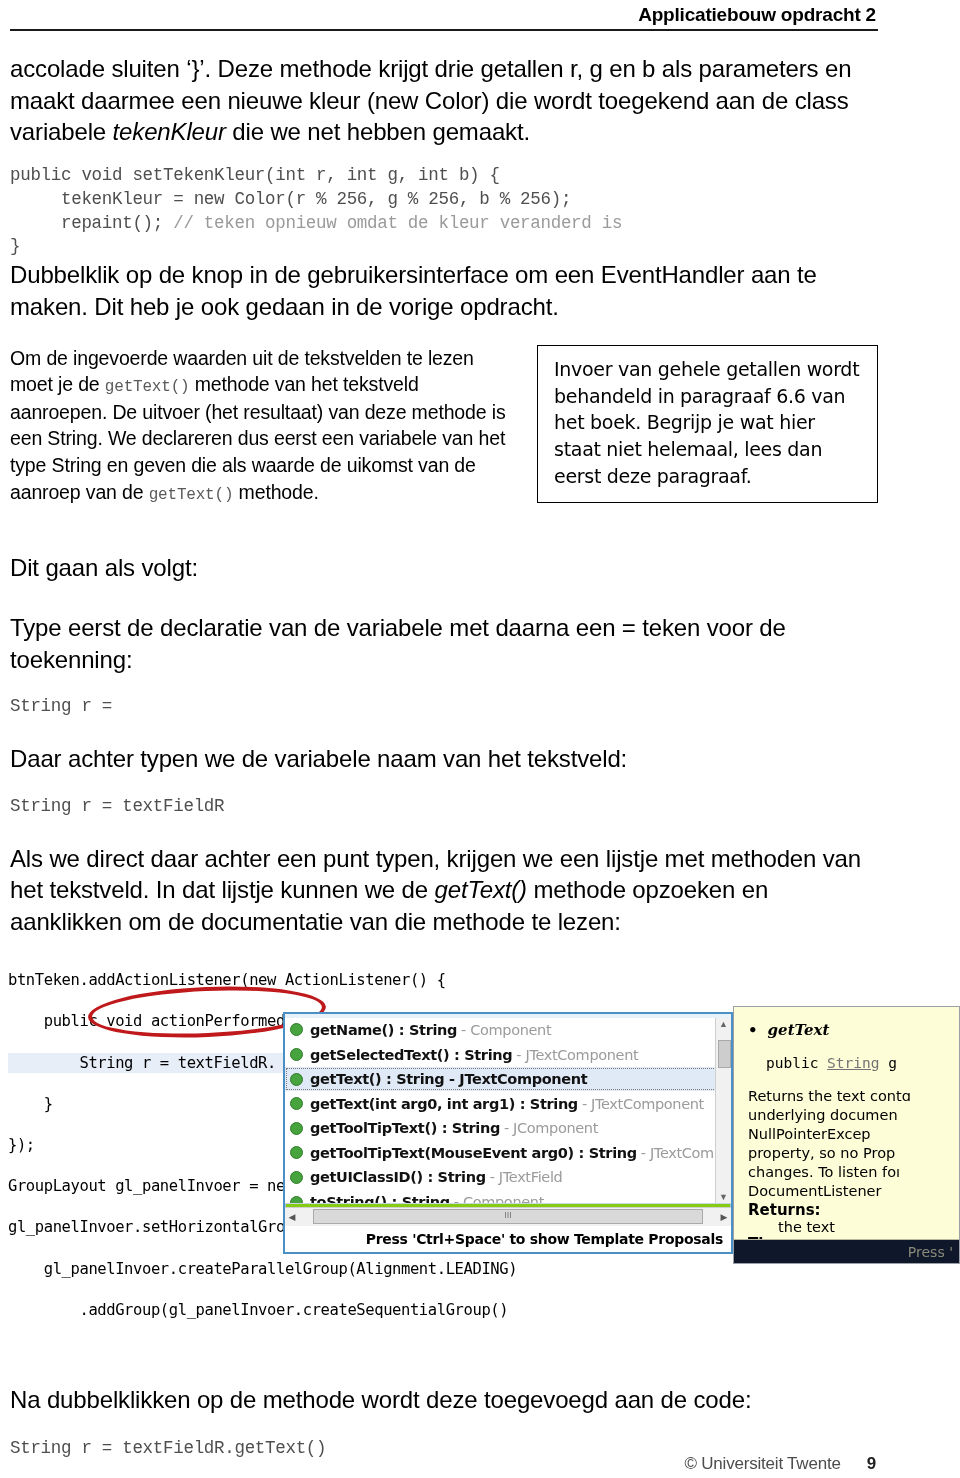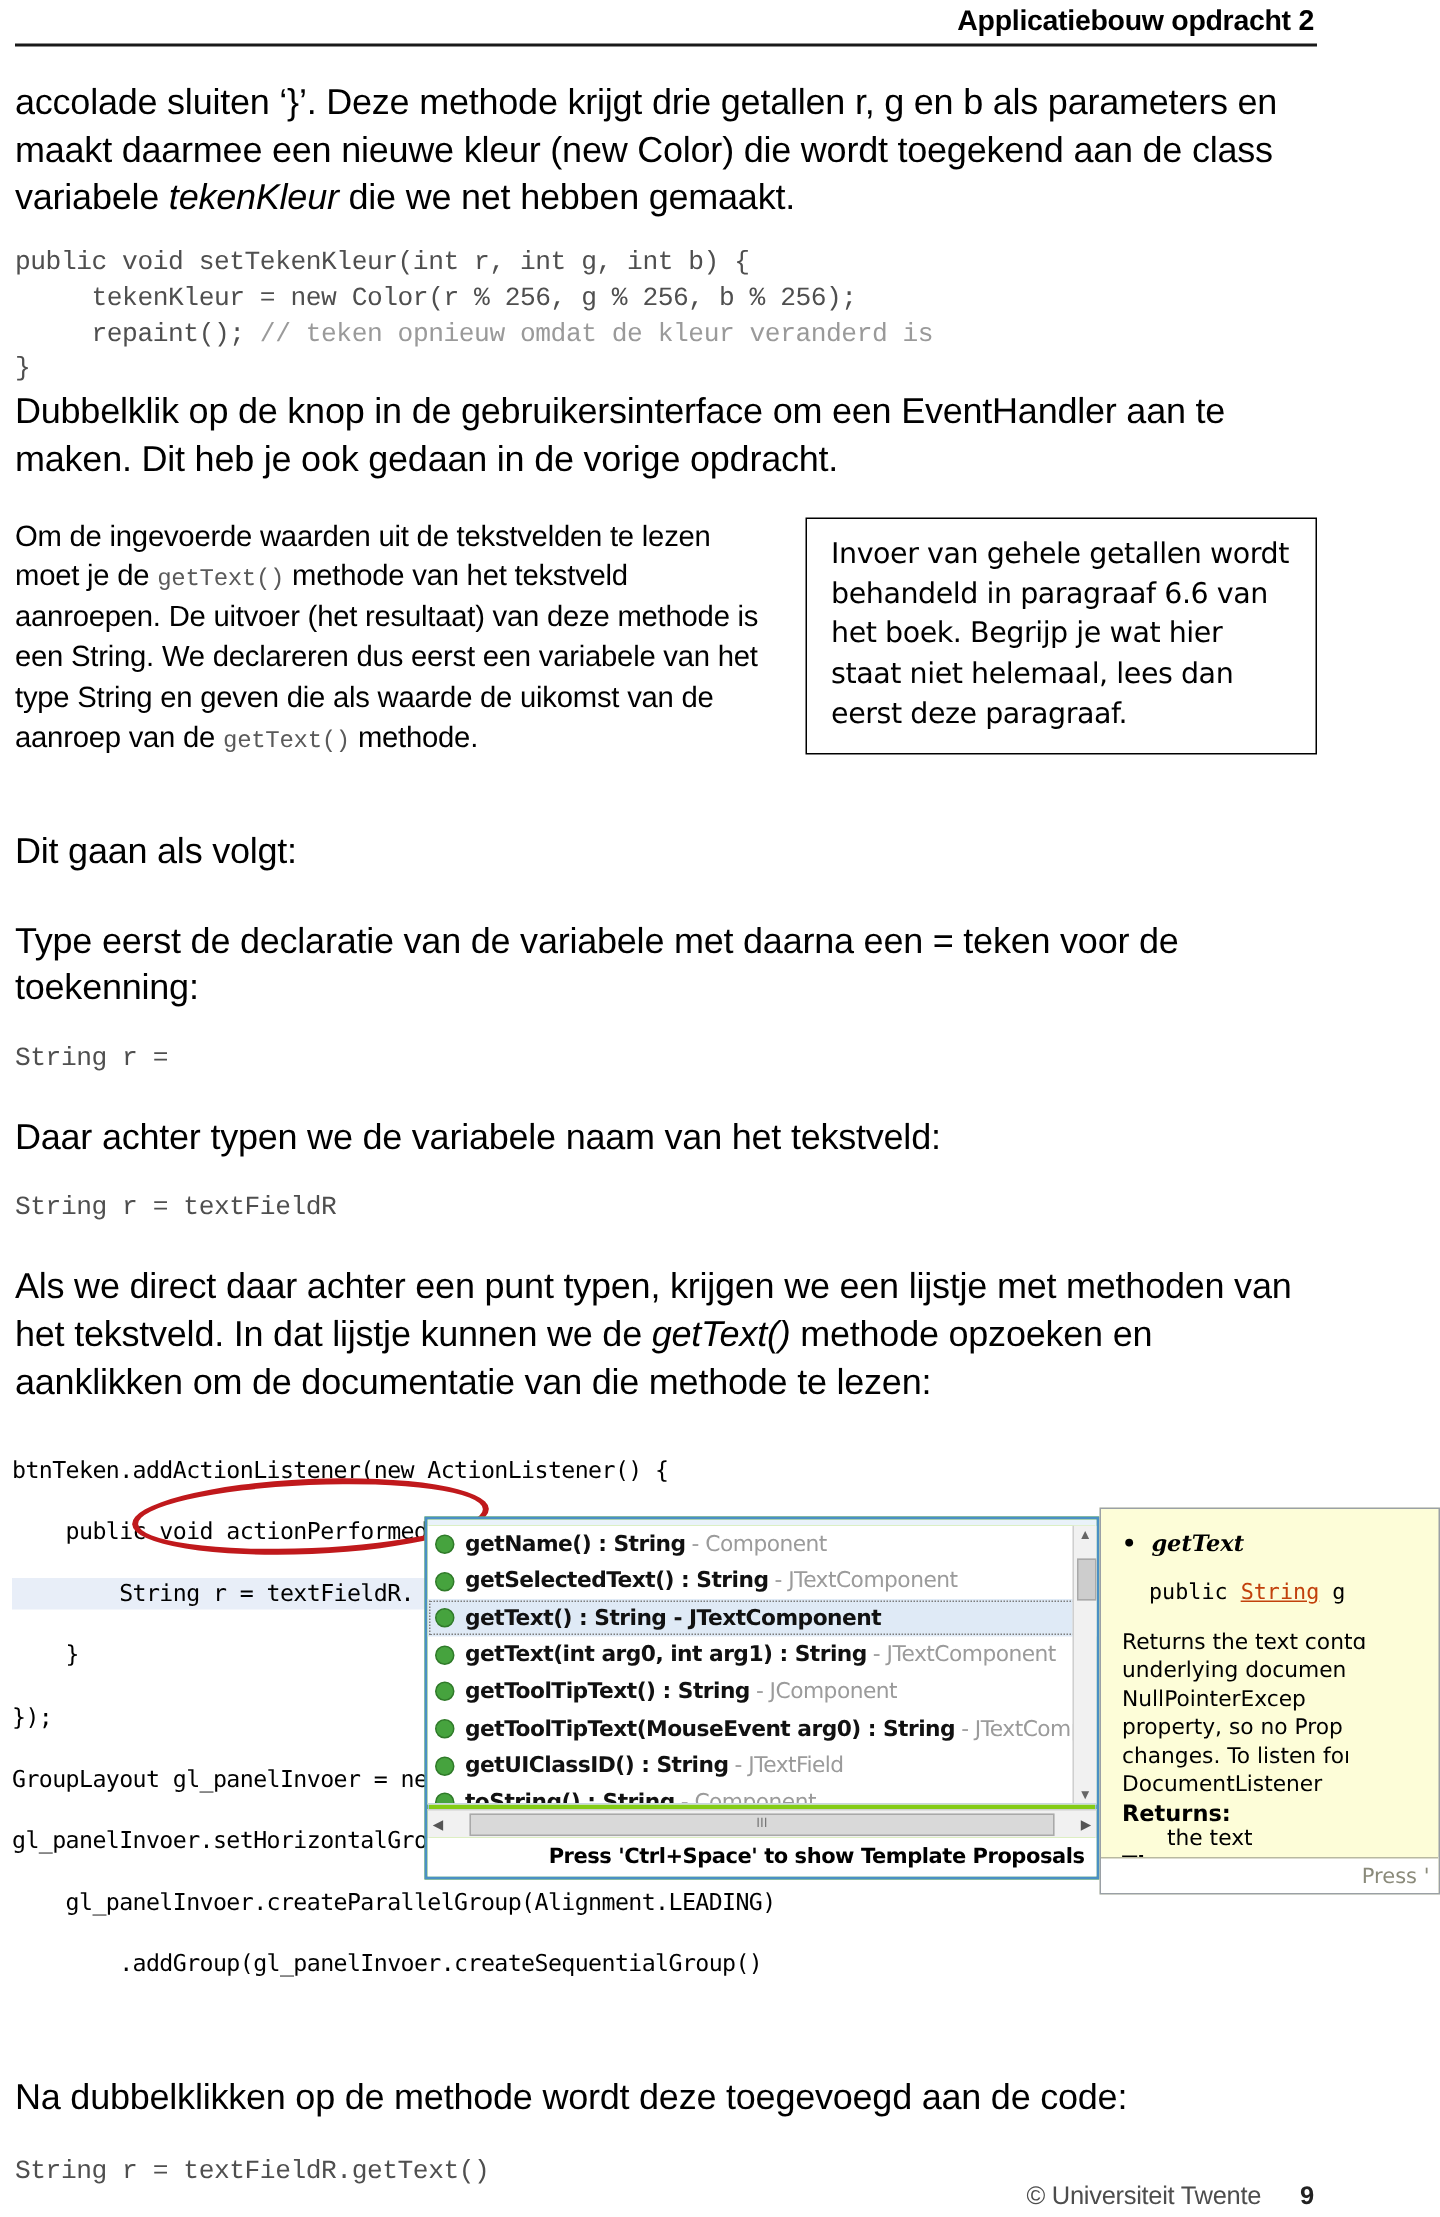--- a/index.html
+++ b/index.html
@@ -121,28 +121,28 @@
   .doc-inner{padding:14px 0 0 14px;}
   .doc-h{
     font-family:"DejaVu Serif",serif;font-style:italic;font-weight:bold;
     font-size:15px;margin:0 0 16px 0;
   }
   .doc-h:before{content:"\2022";margin-right:10px;font-style:normal;}
   .doc-sig{
     font-family:"DejaVu Sans Mono",monospace;font-size:14.5px;margin:0 0 16px 18px;
     white-space:nowrap;
   }
-  .doc-sig u{color:#c2410c;}
+  .doc-sig u{color:#737373;}
   .doc-b{font-family:"DejaVu Sans",sans-serif;font-size:14.5px;line-height:19px;white-space:nowrap;}
   .doc-lbl{font-weight:bold;font-size:15px;font-family:"DejaVu Sans",sans-serif;}
   .doc-ind{margin-left:30px;font-family:"DejaVu Sans",sans-serif;font-size:14.5px;}
   .doc-link{margin-left:30px;color:#2020c0;text-decoration:underline;font-family:"DejaVu Sans Mono",monospace;font-size:14px;}
   .doc-foot{
     position:absolute;left:0;bottom:0;width:100%;height:24px;line-height:24px;
-    background:#ffffff;border-top:1px solid #b9b9a0;text-align:right;padding-right:6px;
+    background:#0f172a;border-top:1px solid #b9b9a0;text-align:right;padding-right:6px;
     box-sizing:border-box;color:#8a8a7a;font-size:14px;font-family:"DejaVu Sans",sans-serif;
     white-space:nowrap;
   }
 
   
   .footer{
     position:absolute;right:12px;bottom:4px;display:flex;align-items:baseline;gap:26px;
     color:#4d4d4d;font-size:17px;letter-spacing:-0.2px;
   }
   .footer .pg{color:#222;font-weight:bold;font-size:17px;}

